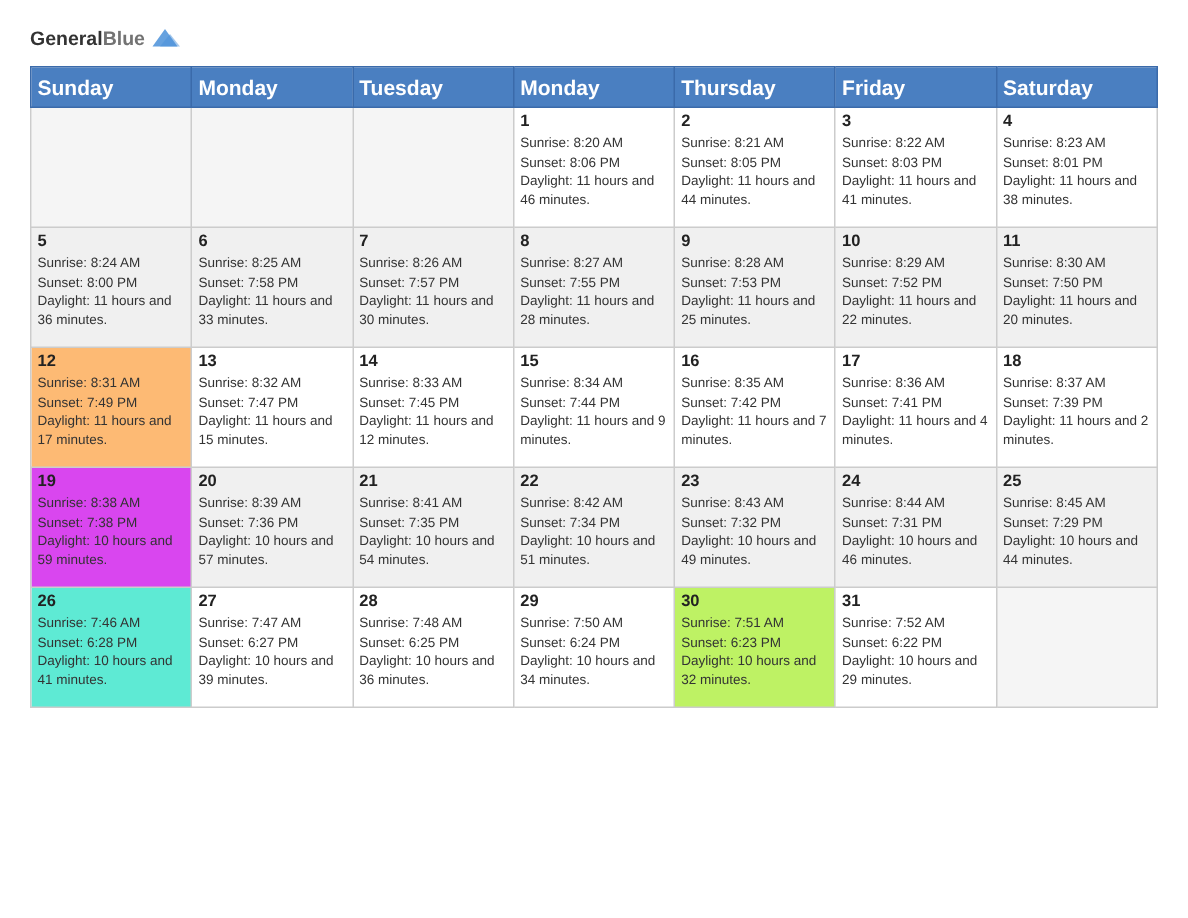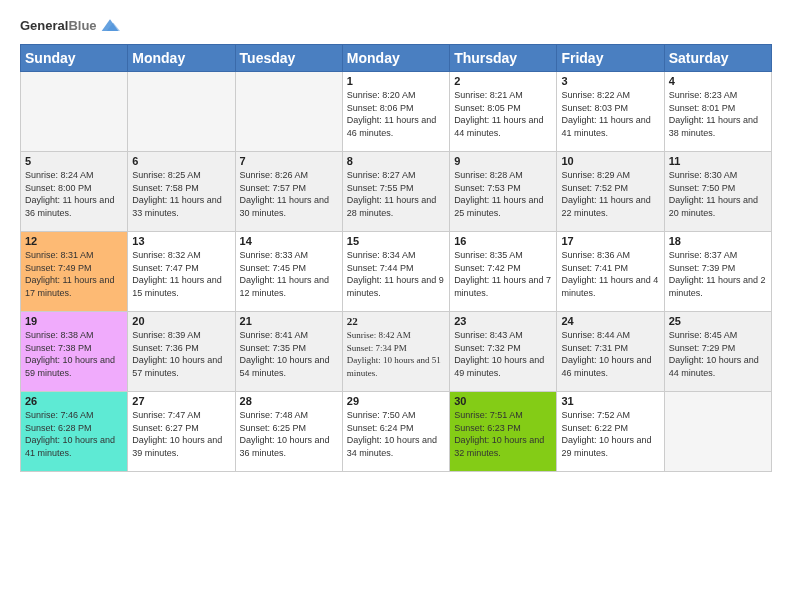--- a/index.html
+++ b/index.html
@@ -197,33 +197,33 @@
           <td style="background: rgb(255, 255, 255);">
             <span class="day-num">17</span>
             <div class="day-info">Sunrise: 8:36 AM<br>Sunset: 7:41 PM<br>Daylight: 11 hours and 4 minutes.</div>
           </td>
           <td style="background: rgb(255, 255, 255);">
             <span class="day-num">18</span>
             <div class="day-info">Sunrise: 8:37 AM<br>Sunset: 7:39 PM<br>Daylight: 11 hours and 2 minutes.</div>
           </td>
         </tr>
         <tr style="background: rgb(240, 240, 240);">
-          <td style="background: #f0abfc;">
+          <td style="background: #d946ef;">
             <span class="day-num">19</span>
             <div class="day-info">Sunrise: 8:38 AM<br>Sunset: 7:38 PM<br>Daylight: 10 hours and 59 minutes.</div>
           </td>
           <td style="background: rgb(240, 240, 240);">
             <span class="day-num">20</span>
             <div class="day-info">Sunrise: 8:39 AM<br>Sunset: 7:36 PM<br>Daylight: 10 hours and 57 minutes.</div>
           </td>
           <td style="background: rgb(240, 240, 240);">
             <span class="day-num">21</span>
             <div class="day-info">Sunrise: 8:41 AM<br>Sunset: 7:35 PM<br>Daylight: 10 hours and 54 minutes.</div>
           </td>
-          <td style="background: rgb(240, 240, 240); font-family: Liberation Serif, serif;">
+          <td style="background: rgb(240, 240, 240);">
             <span class="day-num">22</span>
             <div class="day-info">Sunrise: 8:42 AM<br>Sunset: 7:34 PM<br>Daylight: 10 hours and 51 minutes.</div>
           </td>
           <td style="background: rgb(240, 240, 240);">
             <span class="day-num">23</span>
             <div class="day-info">Sunrise: 8:43 AM<br>Sunset: 7:32 PM<br>Daylight: 10 hours and 49 minutes.</div>
           </td>
           <td style="background: rgb(240, 240, 240);">
             <span class="day-num">24</span>
             <div class="day-info">Sunrise: 8:44 AM<br>Sunset: 7:31 PM<br>Daylight: 10 hours and 46 minutes.</div>
@@ -243,21 +243,21 @@
             <div class="day-info">Sunrise: 7:47 AM<br>Sunset: 6:27 PM<br>Daylight: 10 hours and 39 minutes.</div>
           </td>
           <td style="background: rgb(255, 255, 255);">
             <span class="day-num">28</span>
             <div class="day-info">Sunrise: 7:48 AM<br>Sunset: 6:25 PM<br>Daylight: 10 hours and 36 minutes.</div>
           </td>
           <td style="background: rgb(255, 255, 255);">
             <span class="day-num">29</span>
             <div class="day-info">Sunrise: 7:50 AM<br>Sunset: 6:24 PM<br>Daylight: 10 hours and 34 minutes.</div>
           </td>
-          <td style="background: #84cc16; margin-top: 20px;">
+          <td style="background: #bef264; margin-top: 20px;">
             <span class="day-num">30</span>
             <div class="day-info">Sunrise: 7:51 AM<br>Sunset: 6:23 PM<br>Daylight: 10 hours and 32 minutes.</div>
           </td>
           <td style="background: rgb(255, 255, 255);">
             <span class="day-num">31</span>
             <div class="day-info">Sunrise: 7:52 AM<br>Sunset: 6:22 PM<br>Daylight: 10 hours and 29 minutes.</div>
           </td>
           <td class="empty" style="background: rgb(245, 245, 245);"></td>
         </tr>
       </tbody>

